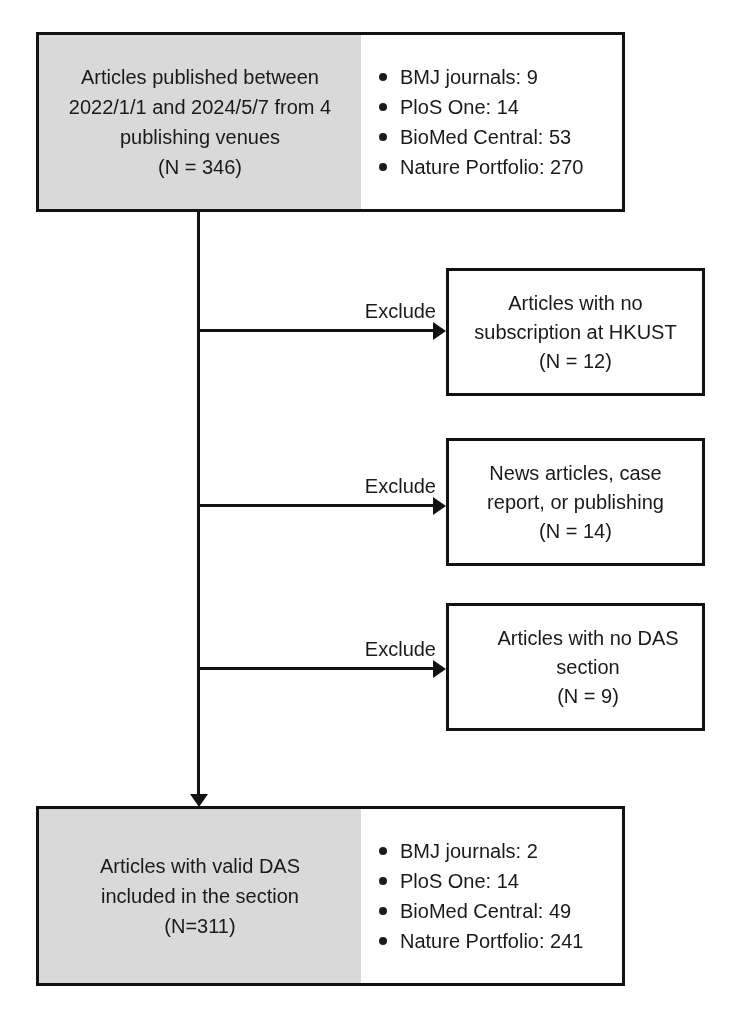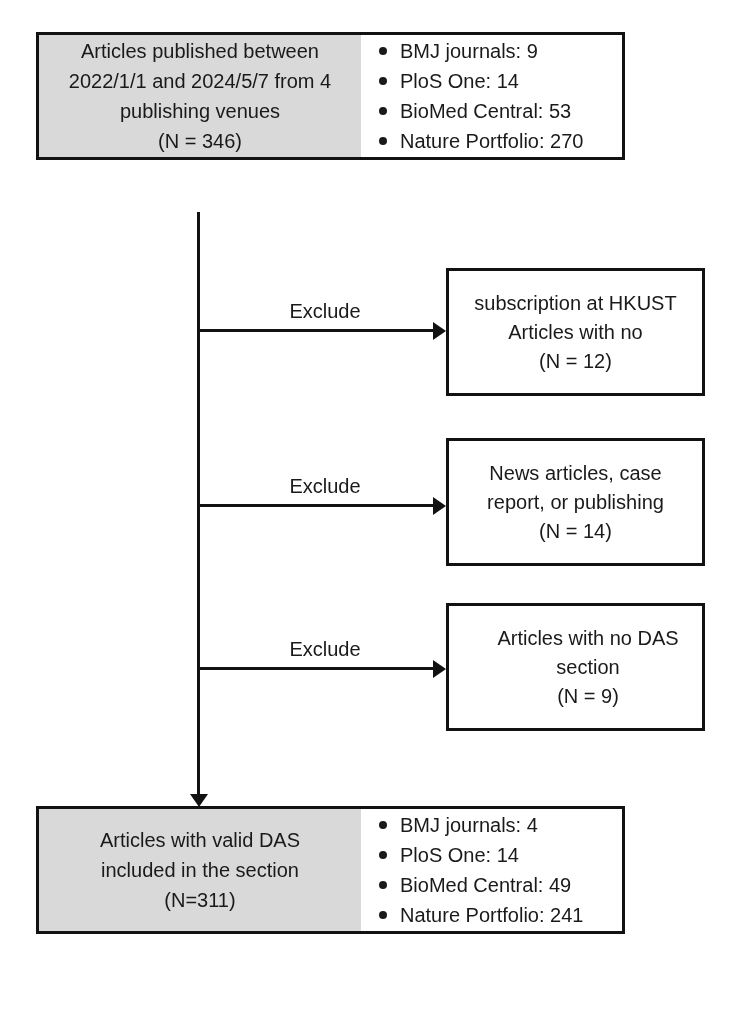--- a/index.html
+++ b/index.html
@@ -14,21 +14,21 @@
     background: #ffffff;
     font-family: "Liberation Sans", sans-serif;
     color: #1a1a1a;
     overflow: hidden;
   }
   
   .wide-box {
     position: absolute;
     left: 36px;
     width: 589px;
-    height: 128px;
+    height: 180px;
     border: 3px solid #121212;
     box-sizing: border-box;
     display: flex;
     background: #ffffff;
   }
   .wide-box .gray-pane {
     width: 322px;
     flex: 0 0 322px;
     background: #d9d9d9;
     display: flex;
@@ -98,24 +98,23 @@
     width: 0;
     height: 0;
     border-top: 9px solid transparent;
     border-bottom: 9px solid transparent;
     border-left: 13px solid #121212;
   }
   .exclude-label {
     position: absolute;
     left: 198px;
     width: 238px;
-    text-align: center;
+    text-align: right;
     font-size: 20px;
     line-height: 28px;
-    padding-left: 8px;
   }
   
   .excl-box {
     position: absolute;
     left: 446px;
     width: 259px;
     height: 128px;
     border: 3px solid #121212;
     box-sizing: border-box;
     background: #ffffff;
@@ -176,22 +175,22 @@
     </div>
   </div>
 
   <div class="v-line"></div>
   <div class="v-arrowhead"></div>
 
   <div class="exclude-label" id="excl-label-0">Exclude</div>
   <div class="h-line" id="h-line-0"></div>
   <div class="h-arrowhead" id="h-head-0"></div>
   <div class="excl-box" id="excl-box-0">
+    <div class="box-line">Articles with no</div>
     <div class="box-line">subscription at HKUST</div>
-    <div class="box-line">Articles with no</div>
     <div class="box-line">(N = 12)</div>
   </div>
 
   <div class="exclude-label" id="excl-label-1">Exclude</div>
   <div class="h-line" id="h-line-1"></div>
   <div class="h-arrowhead" id="h-head-1"></div>
   <div class="excl-box" id="excl-box-1">
     <div class="box-line">News articles, case</div>
     <div class="box-line">report, or publishing</div>
     <div class="box-line">(N = 14)</div>
@@ -208,21 +207,21 @@
 
   <div class="wide-box" id="bottom-box">
     <div class="gray-pane">
       <div class="box-line">Articles with valid DAS</div>
       <div class="box-line">included in the section</div>
       <div class="box-line">(N=311)</div>
     </div>
     <div class="white-pane">
       <div class="bullet-row">
         <span class="bullet-dot"></span>
-        <span>BMJ journals: 4</span>
+        <span>BMJ journals: 2</span>
       </div>
       <div class="bullet-row">
         <span class="bullet-dot"></span>
         <span>PloS One: 14</span>
       </div>
       <div class="bullet-row">
         <span class="bullet-dot"></span>
         <span>BioMed Central: 49</span>
       </div>
       <div class="bullet-row">

